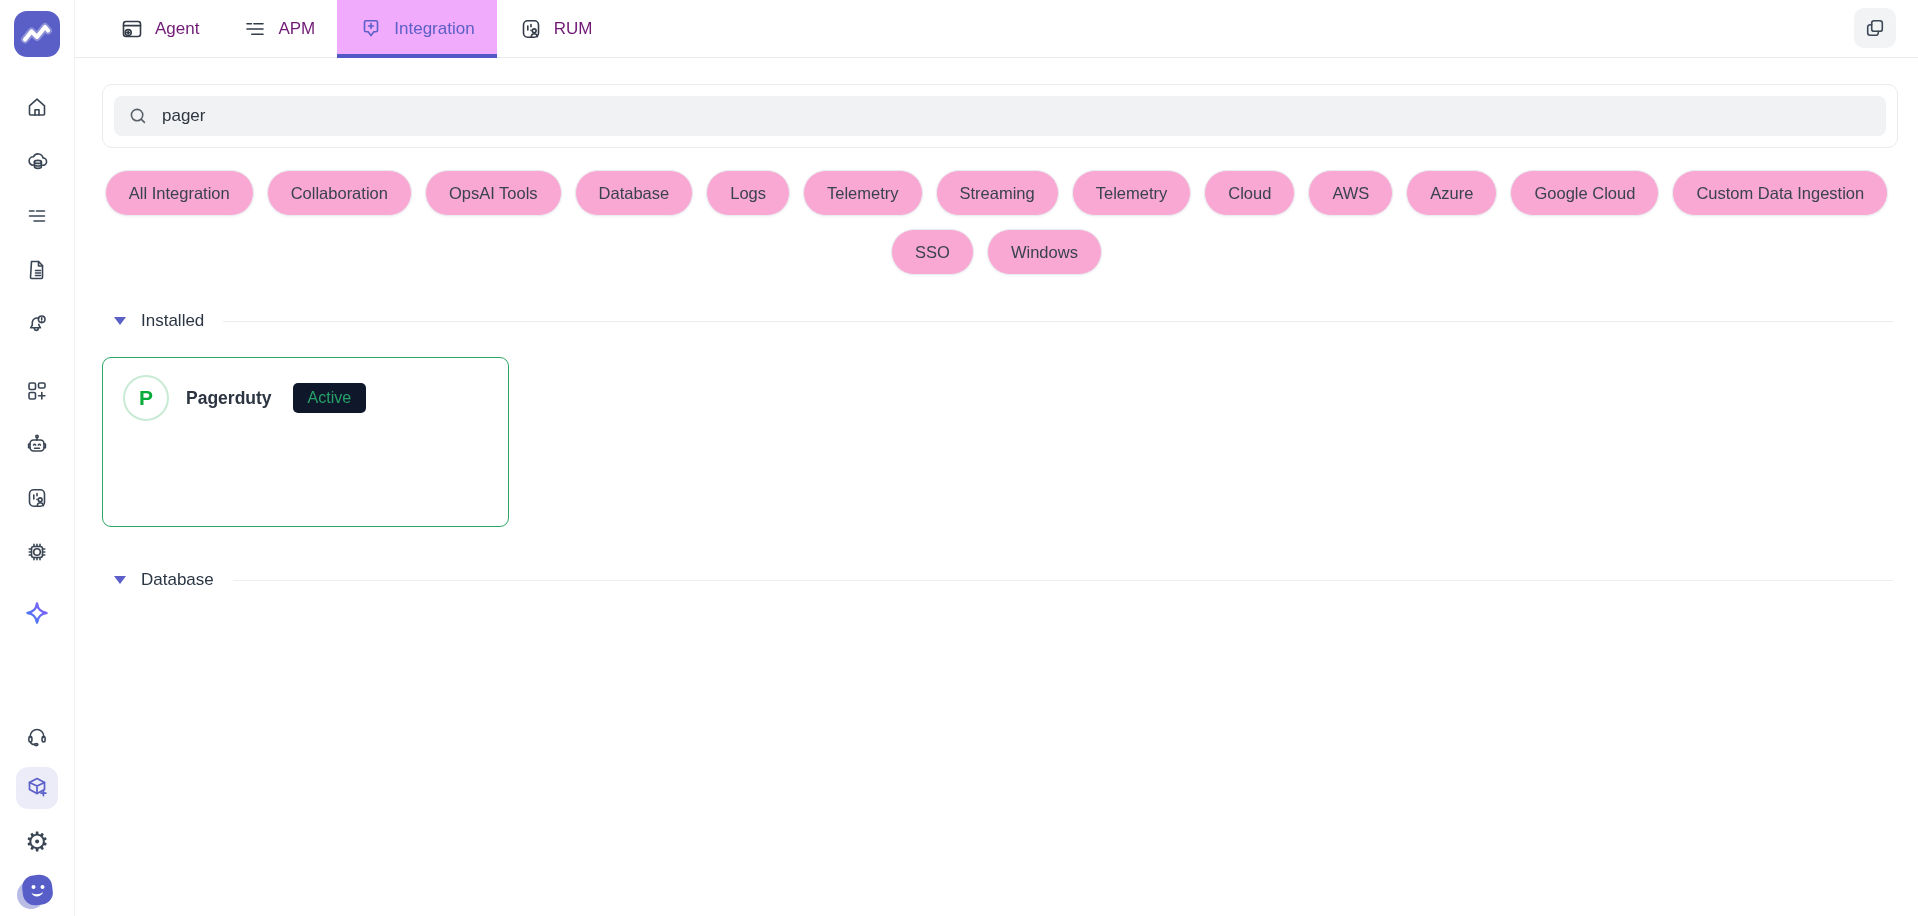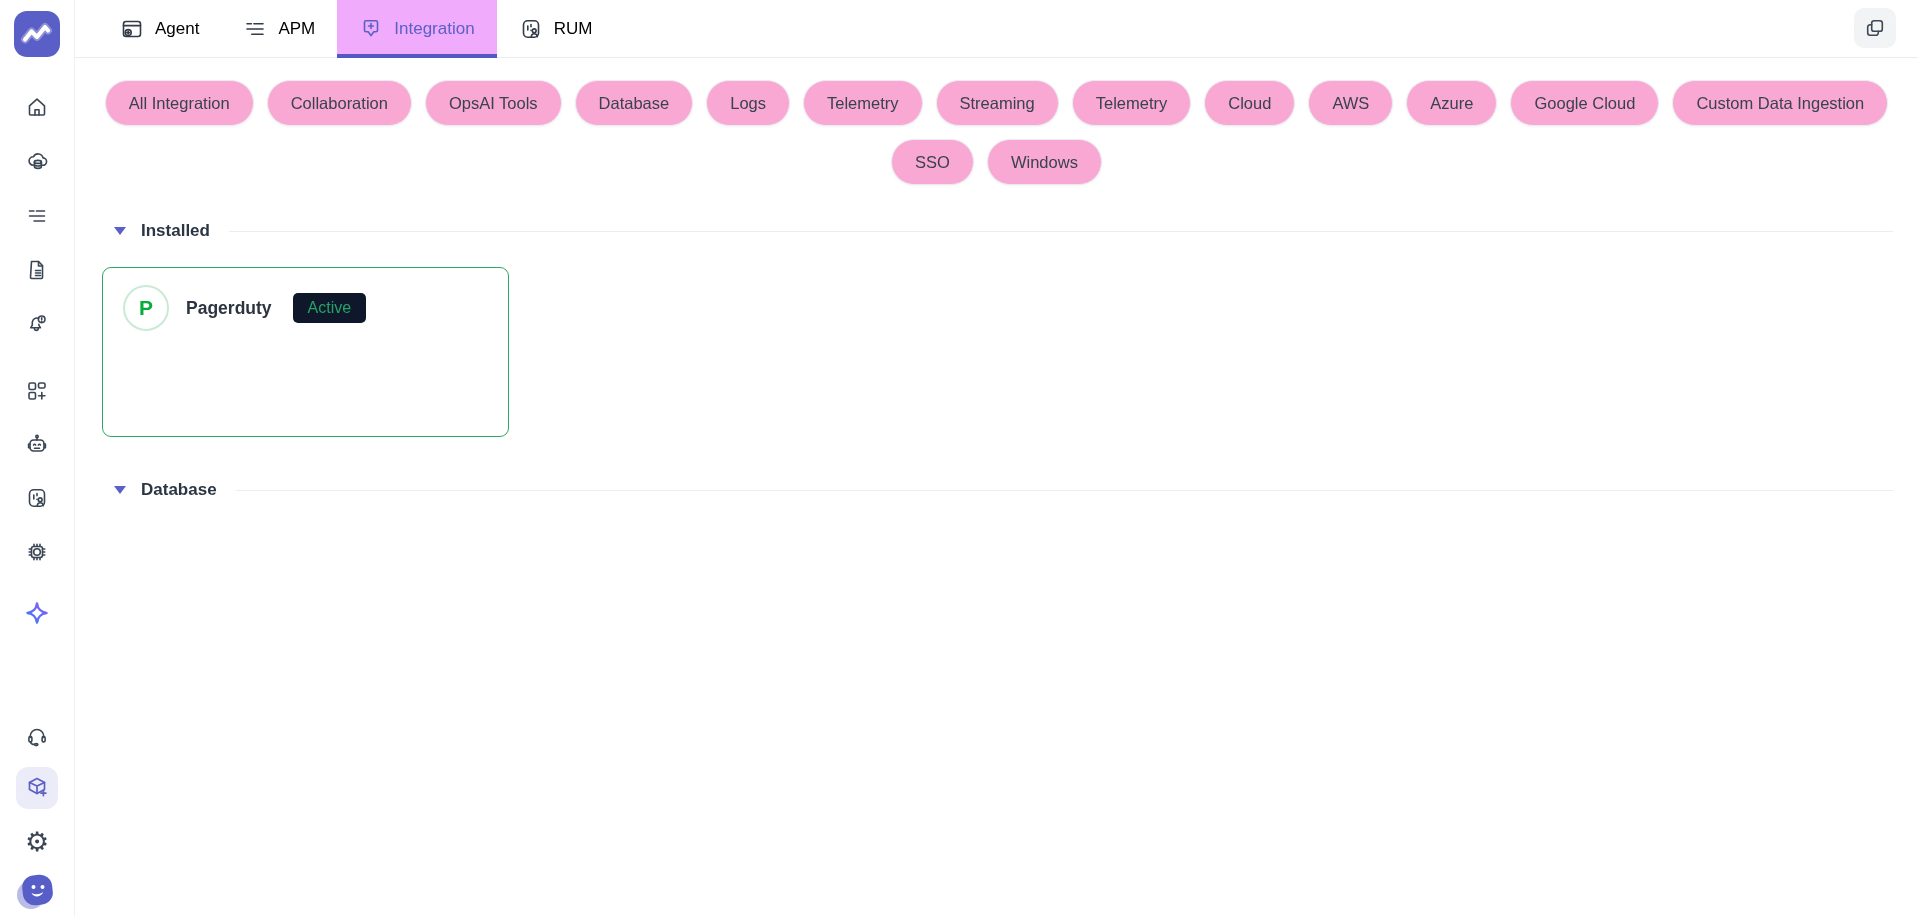--- a/index.html
+++ b/index.html
@@ -19,21 +19,21 @@
   .side-sel { position:absolute; left:50%; transform:translateX(-50%); width:42px; height:42px;
               background:#ececf9; border-radius:12px; display:flex; align-items:center; justify-content:center;
               cursor:pointer; }
   .gear-glyph { font-size:27px; line-height:24px; color:#3a4554; text-align:center; }
   .avatar { position:absolute; left:50%; transform:translateX(-50%); width:42px; height:42px; cursor:pointer; }
 
   
   .main { position:absolute; left:75px; top:0; width:1843px; height:916px; }
   .tabbar { position:relative; height:58px; border-bottom:1px solid #e9ebee; display:flex;
             align-items:stretch; padding-left:23px; }
-  .tab { display:flex; align-items:center; gap:11px; padding:0 22px; font-size:17px; color:#000000;
+  .tab { display:flex; align-items:center; gap:11px; padding:0 22px; font-size:17px; color:#701a75;
          cursor:pointer; position:relative; }
   .tab .tico { color:#333b47; }
   .tab.active { background:#f0abfc; color:#5b5fc7; }
   .tab.active .tico { color:#5b5fc7; }
   .tab.active::after { content:""; position:absolute; left:0; right:0; bottom:-1px; height:4px; background:#5457c6; }
   .copy-btn { position:absolute; right:22px; top:8px; width:42px; height:40px; border-radius:10px;
               background:#f1f3f5; border:none; display:flex; align-items:center; justify-content:center; cursor:pointer; }
 
   
   .search-card { margin:26px 20px 0 27px; border:1px solid #e9ecef; border-radius:10px; padding:11px; background:#fff; }
@@ -47,21 +47,21 @@
   .chip { height:46px; display:flex; align-items:center; padding:12px 23px; background:#f9a8d4;
           border:1px solid #eaecef; border-radius:24px; font-size:16.5px; color:#39424e;
           box-shadow:0 1px 3px rgba(20,30,50,.05); cursor:pointer; white-space:nowrap;
           font-family:"Liberation Sans", sans-serif; }
 
   
   .section-head { display:flex; align-items:center; margin:36px 25px 0 27px; }
   .section-head.available { margin-top:43px; }
   .caret { width:0; height:0; border-left:6.5px solid transparent; border-right:6.5px solid transparent;
            border-top:8px solid #5b5fc7; margin:0 15px 0 12px; cursor:pointer; }
-  .section-label { font-size:17px; font-weight:bold; color:#2b3644; }
+  .section-label { font-size:17px; font-weight:normal; color:#2b3644; }
   .section-rule { flex:1; height:1px; background:#ededf0; margin-left:19px; }
 
   
   .install-card { margin:26px 0 0 27px; width:407px; min-height:170px; border:1.5px solid #2ea766;
                   border-radius:9px; padding:17px 20px 20px; background:#fff; cursor:pointer; }
   .card-head { display:flex; align-items:center; }
   .pd-circle { width:46px; height:46px; border-radius:50%; border:2px solid #c9ead5;
                display:flex; align-items:center; justify-content:center; flex:none; }
   .pd-letter { color:#06ac38; font-weight:bold; font-size:21px; }
   .integration-name { margin-left:17px; font-weight:bold; font-size:17.5px; color:#2b3440; }
@@ -272,20 +272,31 @@
     <button class="copy-btn">
       <svg width="24" height="24" viewBox="0 0 24 24">
         <g fill="none" stroke="#3d4856" stroke-width="1.6" stroke-linecap="round" stroke-linejoin="round">
           <rect x="8.7" y="4.7" width="10.6" height="10.6" rx="2.4"></rect>
           <path d="M15.3 15.3v1.5a2.5 2.5 0 0 1-2.5 2.5H7.2a2.5 2.5 0 0 1-2.5-2.5v-5.6a2.5 2.5 0 0 1 2.5-2.5h1.5"></path>
         </g>
       </svg>
     </button>
   </div>
 
+  <div class="search-card">
+    <div class="search-box">
+      <svg width="22" height="22" viewBox="0 0 24 24">
+        <g fill="none" stroke="#586069" stroke-width="1.7" stroke-linecap="round">
+            <circle cx="11" cy="11" r="6.2"></circle>
+            <path d="M15.7 15.7 19 19"></path>
+          </g>
+      </svg>
+      <input type="text" value="pager" style="">
+    </div>
+  </div>
 
   <div class="chips">
     <button class="chip">All Integration</button>
     <button class="chip">Collaboration</button>
     <button class="chip">OpsAI Tools</button>
     <button class="chip">Database</button>
     <button class="chip">Logs</button>
     <button class="chip">Telemetry</button>
     <button class="chip">Streaming</button>
     <button class="chip">Telemetry</button>

